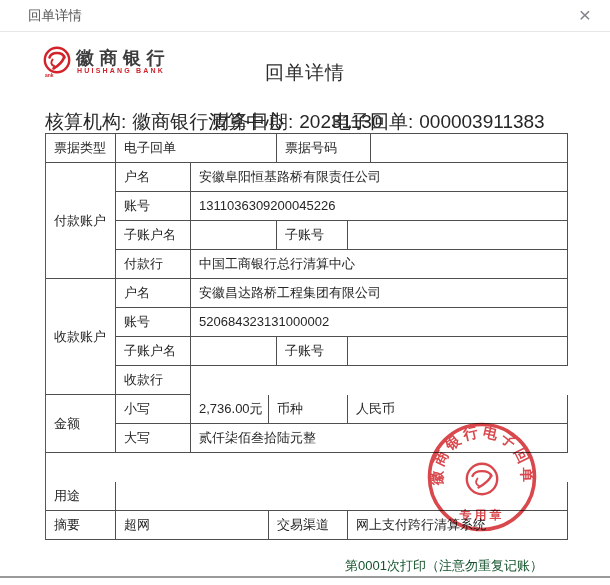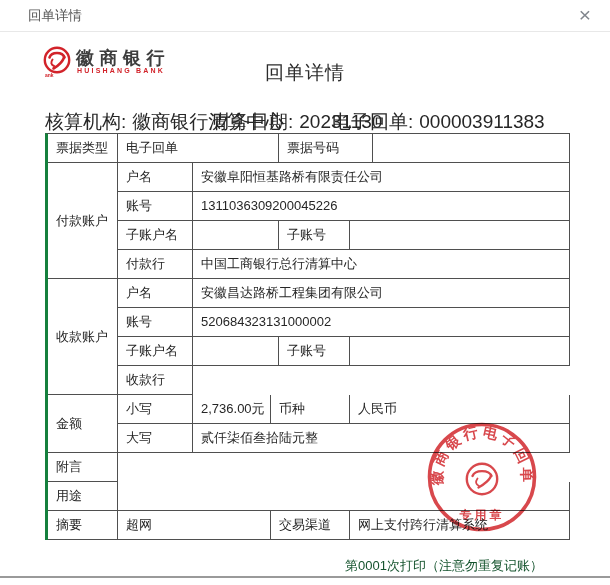--- a/index.html
+++ b/index.html
@@ -44,21 +44,21 @@
   .meta .seg1{left:45px;}
   .meta .seg2{left:212px;}
   .meta .seg3{left:332px;}
   .meta .val{margin-left:6px;}
   
   .rtable{
     position:absolute;left:45px;top:133px;
     display:grid;
     grid-template-columns:70px 75px 78px 8px 71px 23px 197px;
     grid-template-rows:repeat(14,29px);
-    border-top:1px solid #4f4f4f;border-left:3px solid #15803d;
+    border-top:1px solid #4f4f4f;border-left:1px solid #15803d;
     z-index:2;
   }
   .c{
     border-right:1px solid #4f4f4f;border-bottom:1px solid #4f4f4f;
     font-size:13px;line-height:28px;padding:0 8px;
     white-space:nowrap;overflow:hidden;color:#262626;
   }
   .grp{display:flex;align-items:center;line-height:normal;}
   
   .stamp{
@@ -140,21 +140,20 @@
   <div class="c" style="grid-column:2/3;grid-row:9">收款行</div>
 
   <div class="c grp" style="grid-column:1/2;grid-row:10/12">金额</div>
   <div class="c" style="grid-column:2/3;grid-row:10">小写</div>
   <div class="c" style="grid-column:3/4;grid-row:10">2,736.00元</div>
   <div class="c" style="grid-column:4/6;grid-row:10">币种</div>
   <div class="c" style="grid-column:6/8;grid-row:10">人民币</div>
   <div class="c" style="grid-column:2/3;grid-row:11">大写</div>
   <div class="c" style="grid-column:3/8;grid-row:11">贰仟柒佰叁拾陆元整</div>
 
-  <div class="c" style="grid-column:1/2;grid-row:12">附言</div>
 
   <div class="c" style="grid-column:1/2;grid-row:13">用途</div>
   <div class="c" style="grid-column:2/8;grid-row:13"></div>
 
   <div class="c" style="grid-column:1/2;grid-row:14">摘要</div>
   <div class="c" style="grid-column:2/4;grid-row:14">超网</div>
   <div class="c" style="grid-column:4/6;grid-row:14">交易渠道</div>
   <div class="c" style="grid-column:6/8;grid-row:14">网上支付跨行清算系统</div>
 </div>
 

